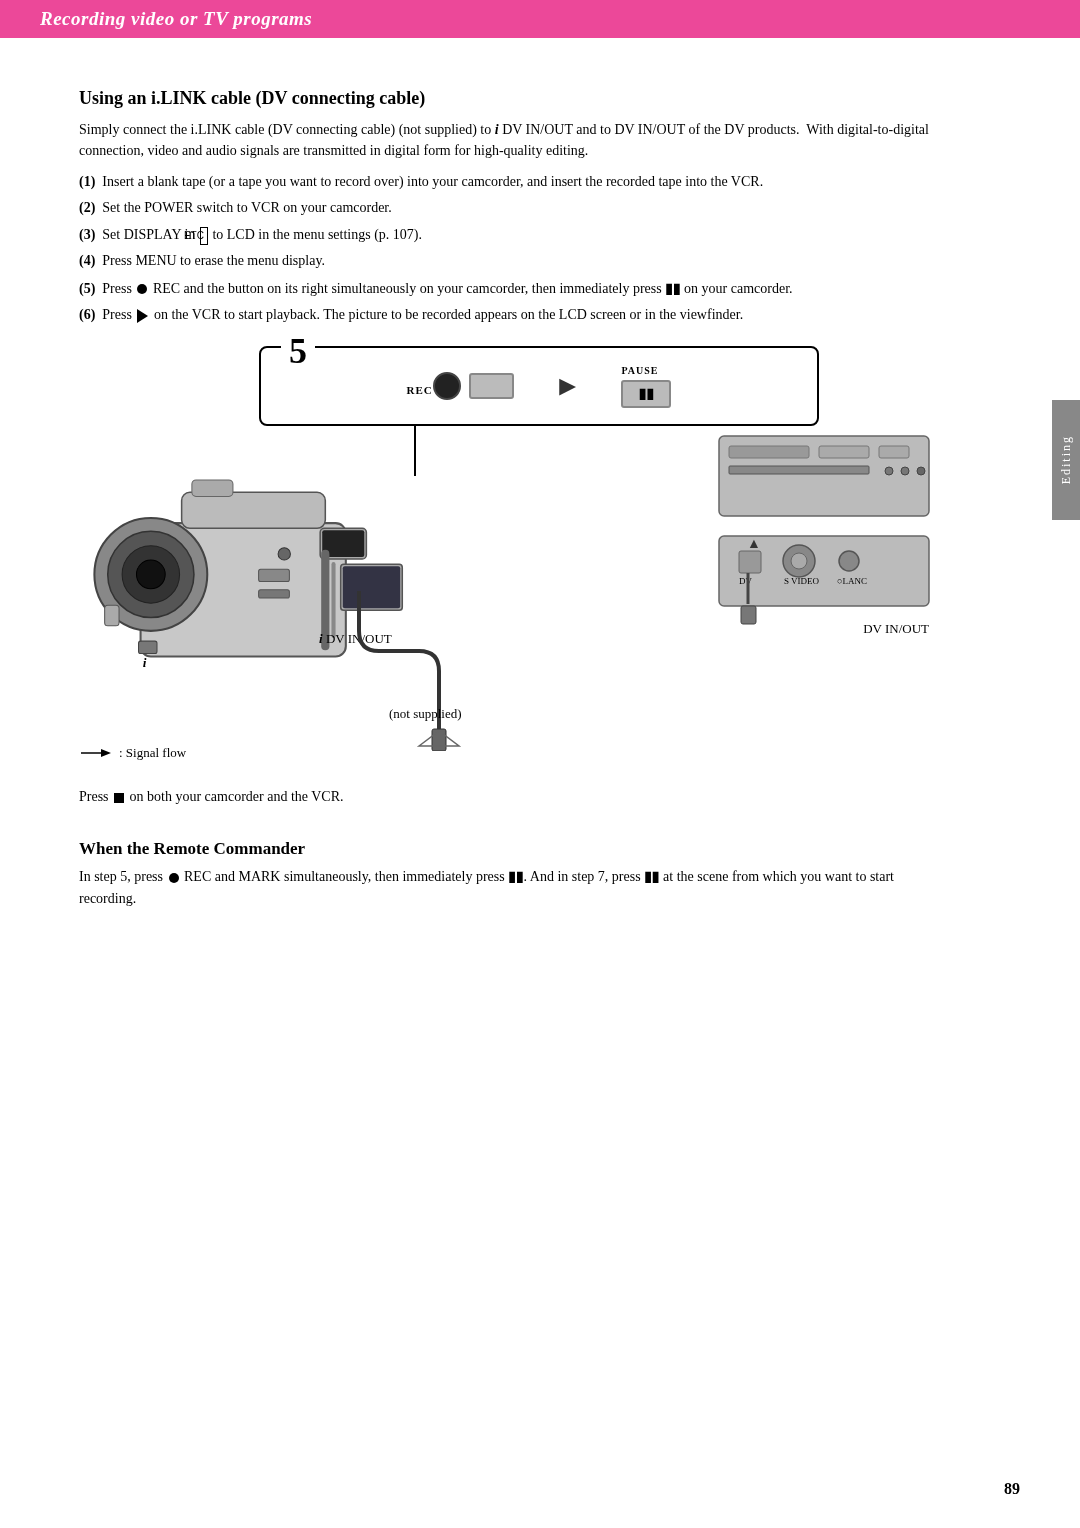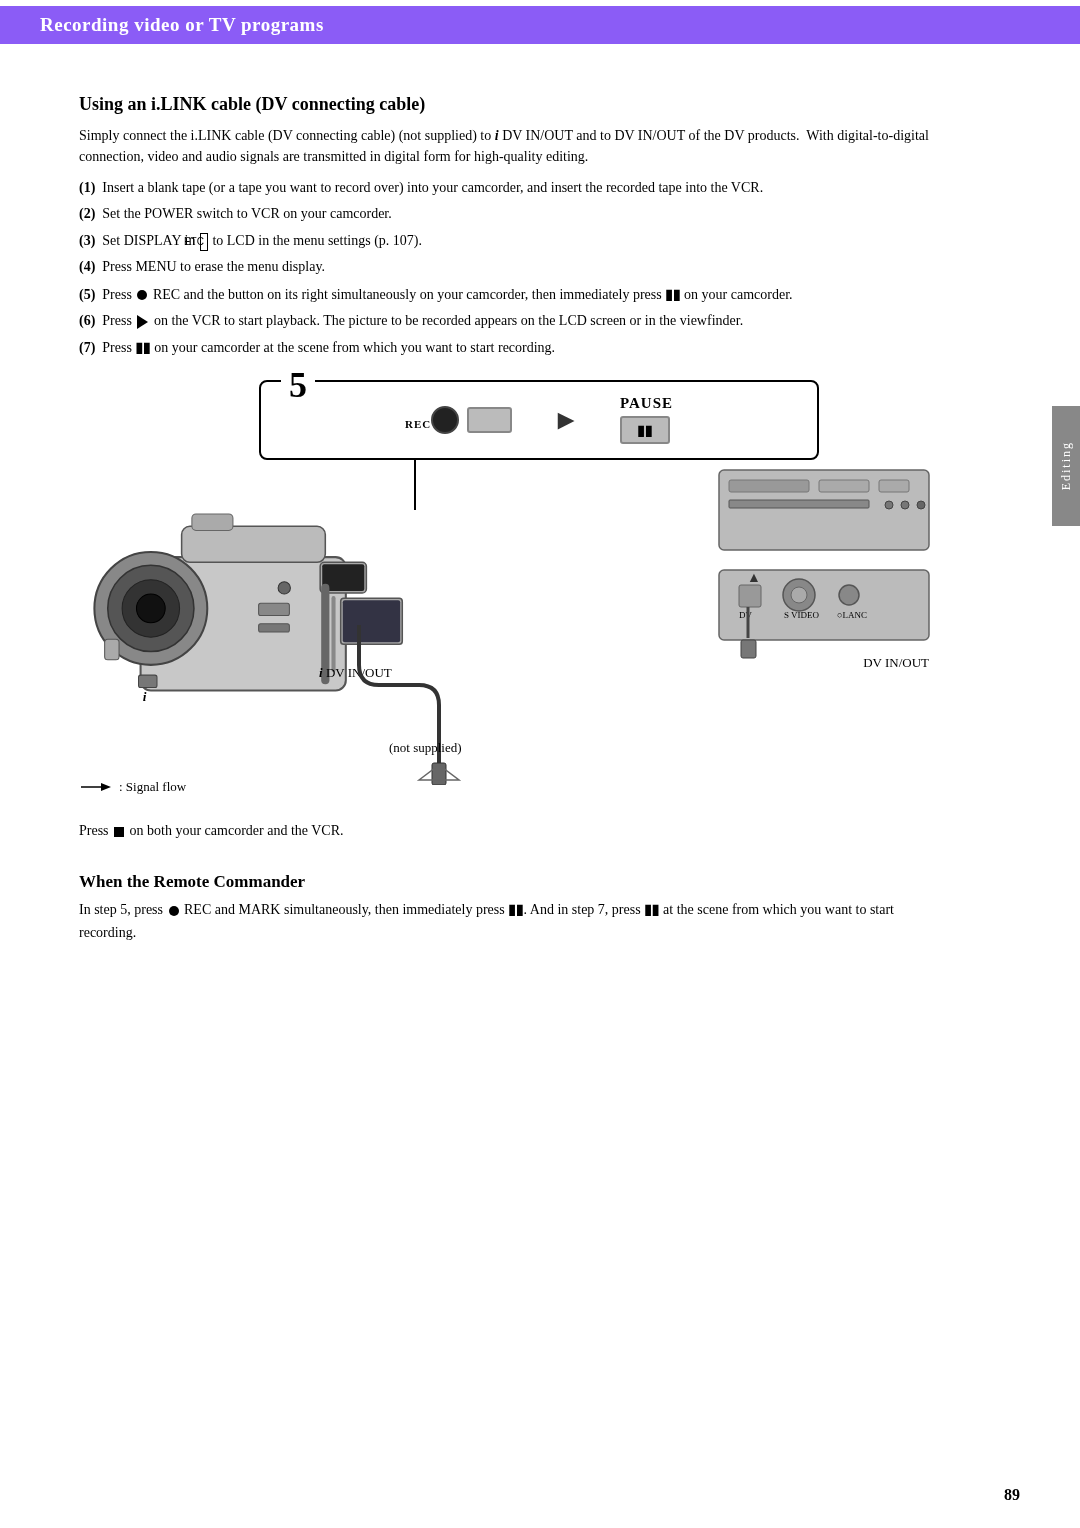--- a/index.html
+++ b/index.html
@@ -15,27 +15,27 @@
 
     .page-container {
       width: 1080px;
       min-height: 1528px;
       padding: 0;
       position: relative;
     }
 
     
     .header-bar {
-      background: #8b5cf6;
+      background: #ec4899;
       color: #fff;
       padding: 8px 40px;
       font-size: 19px;
       font-weight: bold;
+      font-style: italic;
       letter-spacing: 0.5px;
-      margin-top: 6px;
     }
 
     .main-content {
       padding: 30px 60px 30px 60px;
       max-width: 980px;
       margin-left: 19px;
     }
 
     .section-title {
       font-size: 18px;
@@ -143,21 +143,21 @@
       margin: 0 10px;
     }
 
     .pause-section {
       display: flex;
       flex-direction: column;
       align-items: flex-start;
     }
 
     .pause-label {
-      font-size: 15px;
+      font-size: 10px;
       font-weight: bold;
       letter-spacing: 1px;
       margin-bottom: 4px;
     }
 
     .pause-btn {
       width: 50px;
       height: 28px;
       background: #bbb;
       border: 2px solid #888;
@@ -291,21 +291,20 @@
       Simply connect the i.LINK cable (DV connecting cable) (not supplied) to <strong><i>i</i></strong> DV IN/OUT and to DV IN/OUT of the DV products.&nbsp; With digital-to-digital connection, video and audio signals are transmitted in digital form for high-quality editing.
     </p>
 
     <ol class="steps-list">
       <li><span class="step-num">(1)</span>&nbsp; Insert a blank tape (or a tape you want to record over) into your camcorder, and insert the recorded tape into the VCR.</li>
       <li><span class="step-num">(2)</span>&nbsp; Set the POWER switch to VCR on your camcorder.</li>
       <li><span class="step-num">(3)</span>&nbsp; Set DISPLAY in <span class="etc-box">ETC</span> to LCD in the menu settings (p. 107).</li>
       <li><span class="step-num">(4)</span>&nbsp; Press MENU to erase the menu display.</li>
       <li><span class="step-num">(5)</span>&nbsp; Press <span class="rec-dot"></span> REC and the button on its right simultaneously on your camcorder, then immediately press <span class="pause-symbol">▮▮</span> on your camcorder.</li>
       <li><span class="step-num">(6)</span>&nbsp; Press <span class="play-arrow"></span> on the VCR to start playback. The picture to be recorded appears on the LCD screen or in the viewfinder.</li>
-      <li><span class="step-num">(7)</span>&nbsp; Press <span class="pause-symbol">▮▮</span> on your camcorder at the scene from which you want to start recording.</li>
     </ol>
 
     <div class="diagram-area">
 
       <div class="step5-box">
         <span class="step5-number">5</span>
         <div class="rec-section">
           <span class="rec-label">REC</span>
           <div class="rec-buttons">
             <div class="btn-circle"></div>

